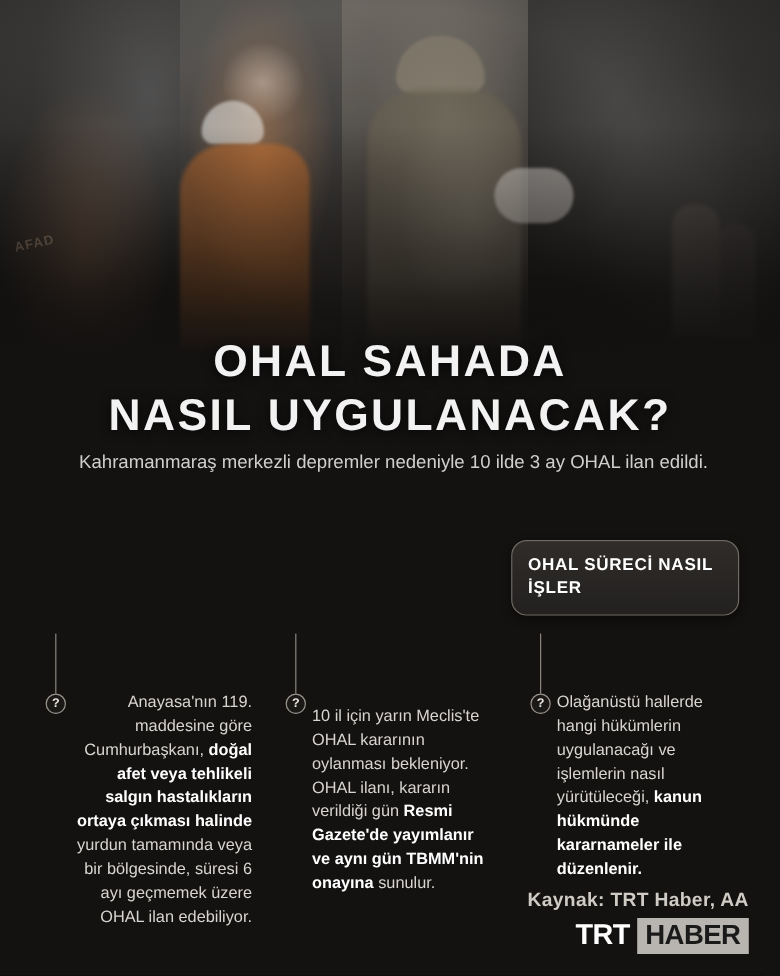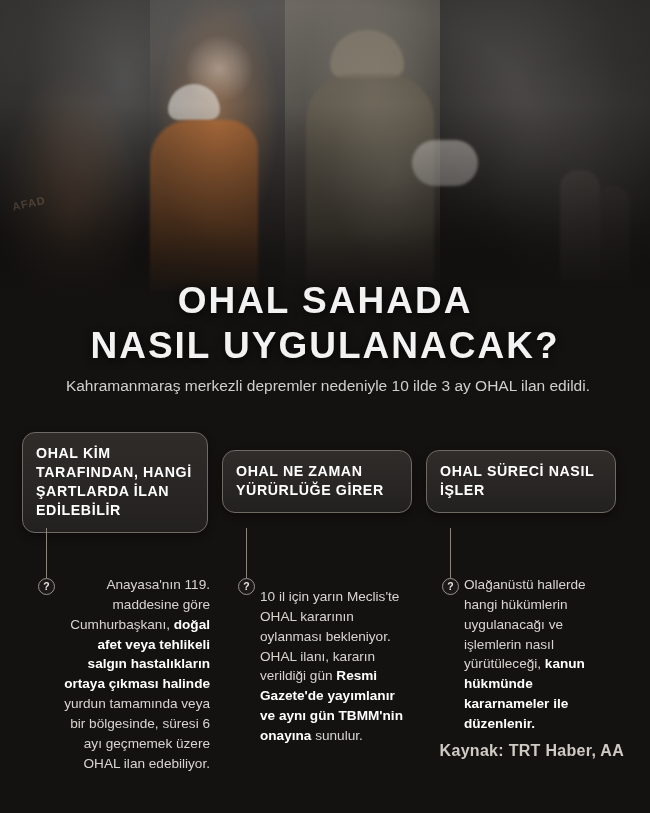--- a/index.html
+++ b/index.html
@@ -223,43 +223,45 @@
   <div class="headline">
     <span>OHAL SAHADA</span>
     <span class="l2">NASIL UYGULANACAK?</span>
   </div>
 
   <div class="subhead">Kahramanmaraş merkezli depremler nedeniyle 10 ilde 3 ay OHAL ilan edildi.</div>
 
   <div class="cols">
 
     <div class="col col-1">
-      <div class="chip chip-1">OHAL KİM TARAFINDAN, HANGİ ŞARTLARDA İLAN EDİLEBİLİR</div>
       <div class="connector c1-conn"></div>
       <div class="qmark c1-q">?</div>
       <div class="body-text c1-body">
         <span>Anayasa'nın 119. maddesine göre Cumhurbaşkanı, </span><b>doğal afet veya tehlikeli salgın hastalıkların ortaya çıkması halinde</b><span> yurdun tamamında veya bir bölgesinde, süresi 6 ayı geçmemek üzere OHAL ilan edebiliyor.</span>
       </div>
     </div>
 
     <div class="col col-2">
-      <div class="chip chip-2">OHAL NE ZAMAN YÜRÜRLÜĞE GİRER</div>
       <div class="connector c2-conn"></div>
       <div class="qmark c2-q">?</div>
       <div class="body-text c2-body">
         <span>10 il için yarın Meclis'te OHAL kararının oylanması bekleniyor. OHAL ilanı, kararın verildiği gün </span><b>Resmi Gazete'de yayımlanır ve aynı gün TBMM'nin onayına</b><span> sunulur.</span>
       </div>
     </div>
 
     <div class="col col-3">
       <div class="chip chip-3">OHAL SÜRECİ NASIL İŞLER</div>
       <div class="connector c3-conn"></div>
       <div class="qmark c3-q">?</div>
       <div class="body-text c3-body">
         <span>Olağanüstü hallerde hangi hükümlerin uygulanacağı ve işlemlerin nasıl yürütüleceği, </span><b>kanun hükmünde kararnameler ile düzenlenir.</b>
       </div>
     </div>
 
   </div>
 
   <div class="source">Kaynak: TRT Haber, AA</div>
+  <div class="logo">
+    <span class="logo-trt">TRT</span>
+    <span class="logo-haber">HABER</span>
+  </div>
 
 </div>
 
 </body></html>

